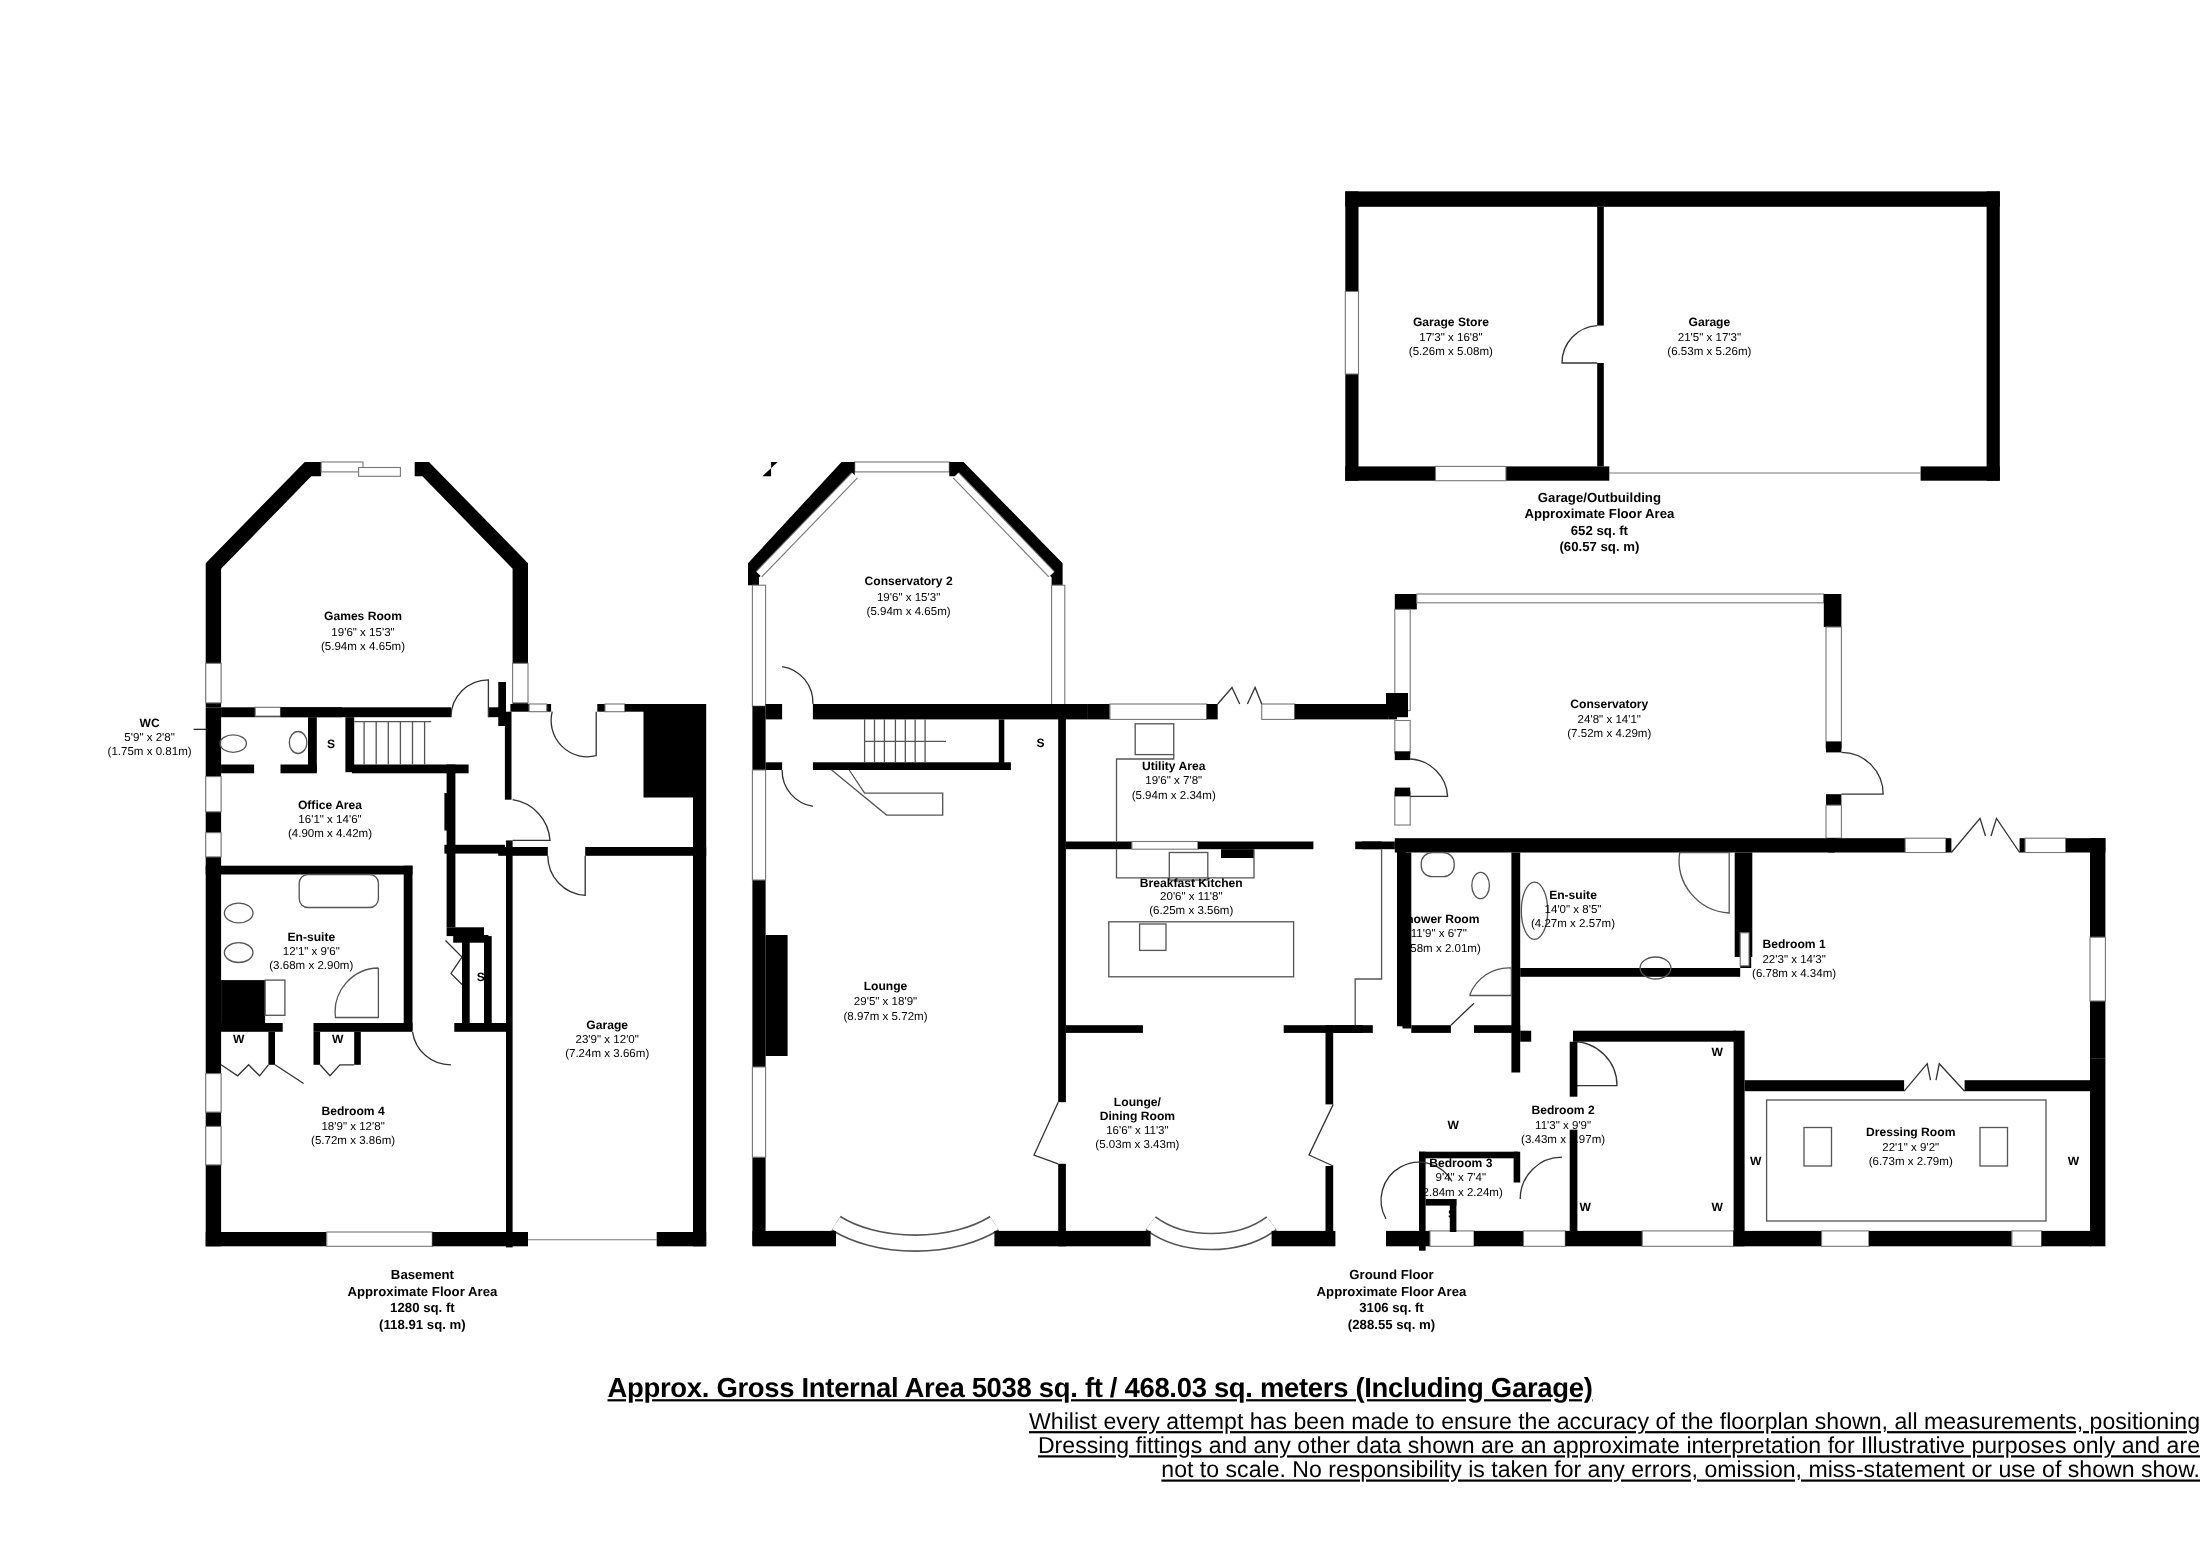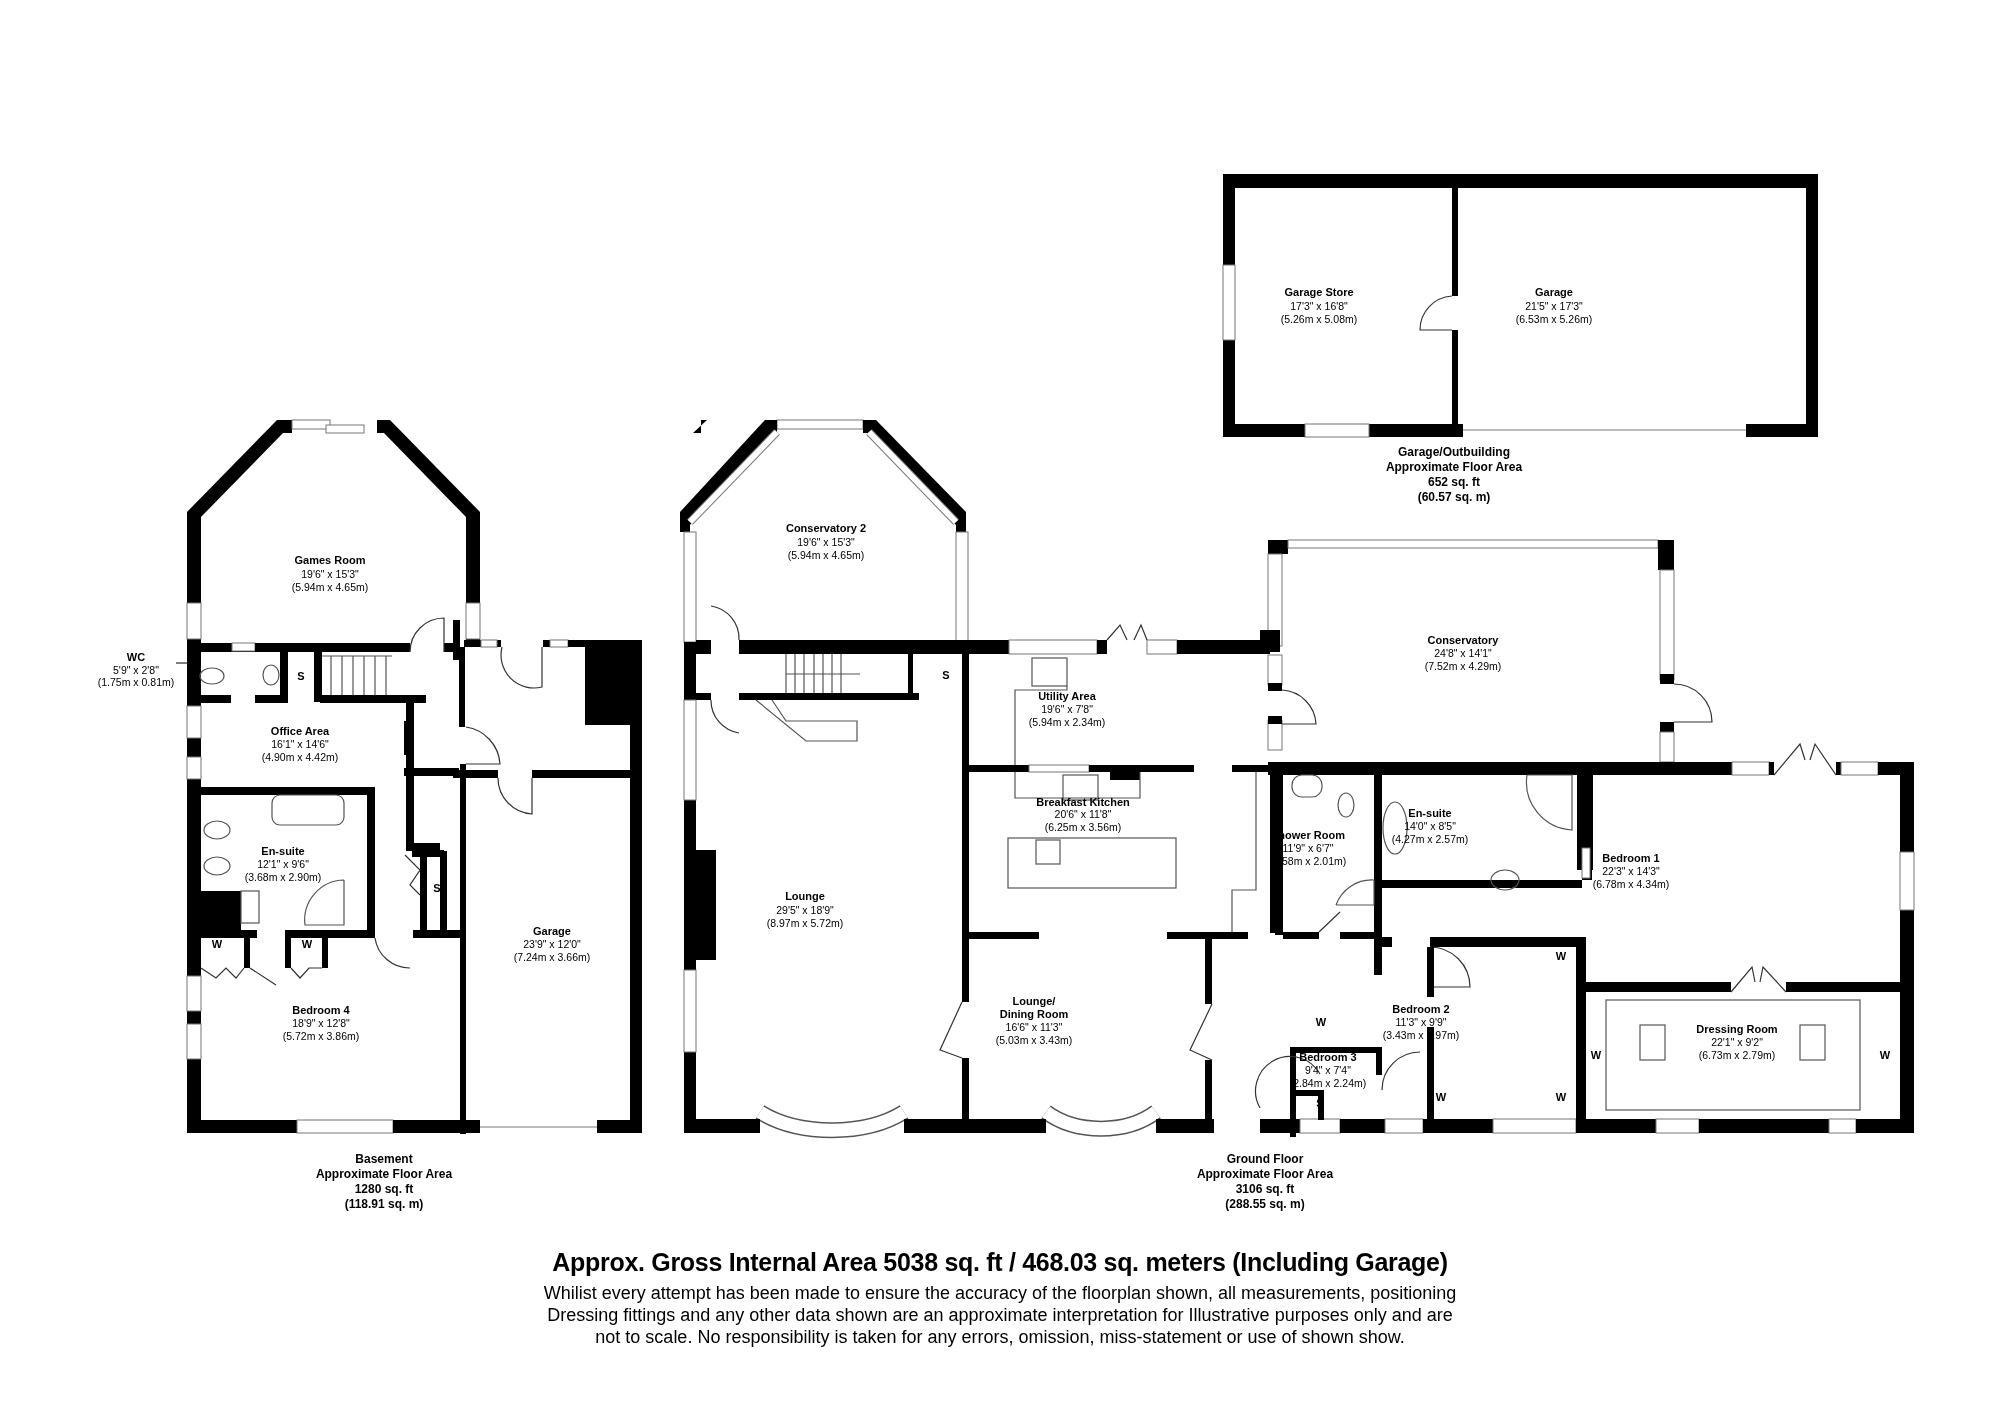--- a/index.html
+++ b/index.html
@@ -7,23 +7,23 @@
          font-family:"Liberation Sans", sans-serif; color:#000; }
   #plan { position:absolute; left:0; top:0; width:2000px; height:1413px; }
   .wall { fill:#000; }
   .win  { fill:#fff; stroke:#777; stroke-width:1; }
   .thin { fill:none; stroke:#555; stroke-width:1.2; }
   .door { fill:none; stroke:#333; stroke-width:1.2; }
   .room-name { font-family:"Liberation Sans", sans-serif; font-weight:bold; font-size:11px; text-anchor:middle; }
   .room-dim  { font-family:"Liberation Sans", sans-serif; font-size:10.5px; text-anchor:middle; }
   .area-lbl  { font-family:"Liberation Sans", sans-serif; font-weight:bold; font-size:12px; text-anchor:middle; }
   .fix-lbl   { font-family:"Liberation Sans", sans-serif; font-weight:bold; font-size:11px; text-anchor:middle; }
-  .footer { position:absolute; left:0; width:2000px; text-align:center; }
+  .footer { position:absolute; left:0; width:2000px; text-align:center;text-decoration:underline; }
   .gia { top:1248px; font-size:25px; font-weight:bold; letter-spacing:-0.3px; }
-  .disc { font-size:18px; line-height:22px; }
+  .disc { font-size:21px; line-height:22px;text-align:right; }
   .d1 { top:1282px; } .d2 { top:1304px; } .d3 { top:1326px; }
 </style>
 </head>
 <body>
 
 <svg id="plan" viewBox="0 0 2000 1413" xmlns="http://www.w3.org/2000/svg">
 
   <g>
     <rect class="wall" x="1223" y="174" width="595" height="14"></rect>
     <rect class="wall" x="1223" y="174" width="12" height="263"></rect>

